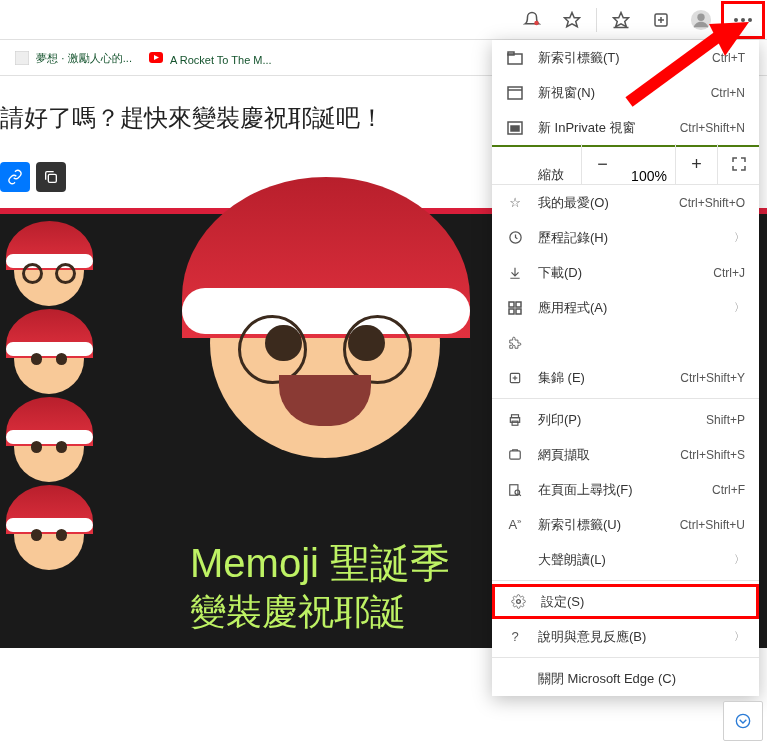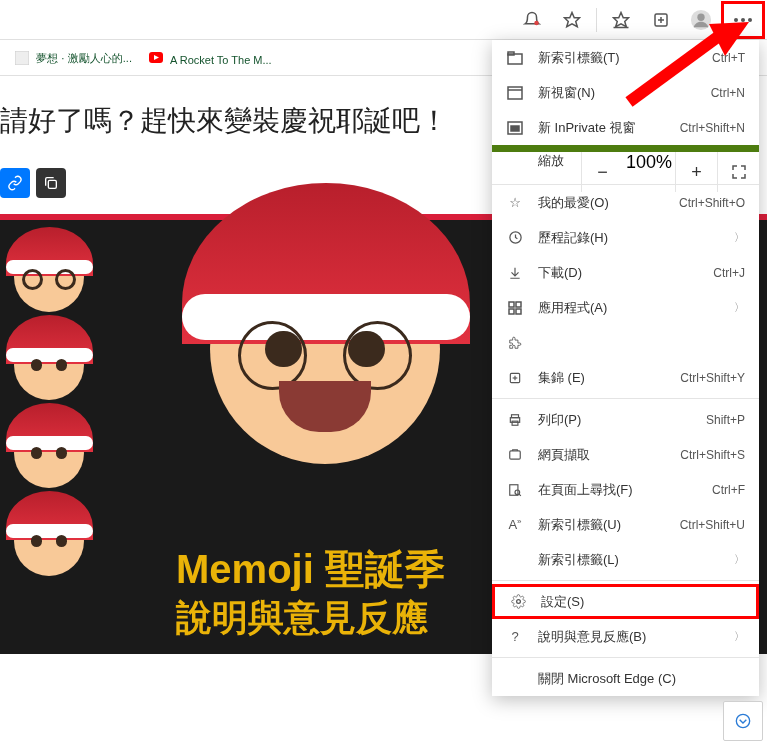--- a/index.html
+++ b/index.html
@@ -52,21 +52,21 @@
       white-space: nowrap;
       overflow: hidden;
     }
     .tab-favicon { width:16px; height:16px; display:flex; align-items:center; justify-content:center; }
     .content {
       position: relative;
       height: calc(745px - 40px - 36px);
       overflow: hidden;
     }
     .headline {
-      font-size: 28px;
+      font-size: 24px;
       font-weight: 500;
       padding: 26px 0 0 0;
       color: #222;
     }
     .link-icons {
       display: flex;
       gap: 6px;
       padding: 28px 0 0 0;
     }
     .link-chip {
@@ -140,24 +140,24 @@
     .mouth {
       position: absolute;
       left: 30%; top: 64%;
       width: 40%; height: 22%;
       background: #8a3a34;
       border-bottom-left-radius: 40px;
       border-bottom-right-radius: 40px;
     }
     .hero-text {
       position: absolute;
-      left: 176px; bottom: 12px;
-      font-size: 40px; font-weight: 700;
+      left: 190px; bottom: 12px;
+      font-size: 40px; font-weight: 400;
       line-height: 1.3;
-      color: #eab308;
+      color: #bef264;
     }
     .hero-sub { font-size: 36px; }
     .menu {
       position: absolute;
       top: 40px; right: 8px;
       width: 267px;
       background: #fff;
       box-shadow: 0 4px 18px rgba(0,0,0,.25);
       z-index: 50;
       font-size: 13px;
@@ -174,35 +174,35 @@
     .menu-icon {
       width: 18px; display:flex; justify-content:center; color: #555;
     }
     .menu-label { flex: 1; }
     .menu-shortcut { color: #555; font-size: 12px; }
     .menu-chevron { color: #888; font-size: 11px; }
     .menu-sep {
       height: 1px; background: #e4e4e4; margin: 3px 0;
     }
     .zoom-row {
-      display: flex; align-items: flex-start; height: 40px;
-      border-top: 7px solid #4d7c0f; border-bottom: 1px solid #e4e4e4;
+      display: flex; align-items: flex-end; height: 40px;
+      border-top: 2px solid #4d7c0f; border-bottom: 1px solid #e4e4e4;
     }
     .zoom-label {
       flex: 1; padding-left: 46px; color: #333;
     }
     .zoom-btn {
       width: 42px; height: 40px;
       display: flex; align-items: center; justify-content: center;
       font-size: 18px; color: #333;
       border-left: 1px solid #e4e4e4;
       cursor: pointer;
     }
     .zoom-val {
-      width: 52px; text-align: center; font-size: 18px;
+      width: 52px; text-align: center; font-size: 14px;
     }
     .highlight-red {
       border: 3px solid #ff0000;
     }
     .arrow-overlay {
       position: absolute;
       top: 22px; right: 18px;
       z-index: 60;
       pointer-events: none;
     }
@@ -336,21 +336,21 @@
         <div class="santa-hat"></div>
         <div class="hat-band"></div>
       <div class="glasses-l"></div>
         <div class="glasses-r"></div>
       <div class="eye-l"></div>
         <div class="eye-r"></div>
       <div class="mouth"></div>
     </div>
     <div class="hero-text">
       <div>Memoji 聖誕季</div>
-      <div class="hero-sub">說明與意見反應</div>
+      <div class="hero-sub">變裝慶祝耶誕</div>
     </div>
   </div>
 </div>
 
 <div class="menu">
   <div class="menu-item">
     <span class="menu-icon">
         <svg width="16" height="14" viewBox="0 0 16 14" fill="none" stroke="#555" stroke-width="1.5">
           <rect x="1" y="3" width="14" height="10"></rect>
           <rect x="1" y="1" width="6" height="3"></rect>
@@ -479,21 +479,21 @@
     <span class="menu-label">在頁面上尋找(F)</span>
     <span class="menu-shortcut">Ctrl+F</span>
   </div>
   <div class="menu-item">
     <span class="menu-icon">A<sup style="font-size:8px">»</sup></span>
     <span class="menu-label">新索引標籤(U)</span>
     <span class="menu-shortcut">Ctrl+Shift+U</span>
   </div>
   <div class="menu-item">
     <span class="menu-icon"></span>
-    <span class="menu-label">新索引標籤(L)</span>
+    <span class="menu-label">大聲朗讀(L)</span>
     <span class="menu-chevron">〉</span>
   </div>
   <div class="menu-sep"></div>
   <div class="menu-item highlight-red">
     <span class="menu-icon">
         <svg width="15" height="15" viewBox="0 0 24 24" fill="none" stroke="#555" stroke-width="2">
           <circle cx="12" cy="12" r="3"></circle>
           <path d="M19.4 15a1.65 1.65 0 00.33 1.82l.06.06a2 2 0 11-2.83 2.83l-.06-.06a1.65 1.65 0 00-1.82-.33 1.65 1.65 0 00-1 1.51V21a2 2 0 11-4 0v-.09a1.65 1.65 0 00-1-1.51 1.65 1.65 0 00-1.82.33l-.06.06a2 2 0 11-2.83-2.83l.06-.06a1.65 1.65 0 00.33-1.82 1.65 1.65 0 00-1.51-1H3a2 2 0 110-4h.09a1.65 1.65 0 001.51-1 1.65 1.65 0 00-.33-1.82l-.06-.06a2 2 0 112.83-2.83l.06.06a1.65 1.65 0 001.82.33h0a1.65 1.65 0 001-1.51V3a2 2 0 114 0v.09a1.65 1.65 0 001 1.51 1.65 1.65 0 001.82-.33l.06-.06a2 2 0 112.83 2.83l-.06.06a1.65 1.65 0 00-.33 1.82v0a1.65 1.65 0 001.51 1H21a2 2 0 110 4h-.09a1.65 1.65 0 00-1.51 1z" stroke-width="1.2"></path>
         </svg>
       </span>

